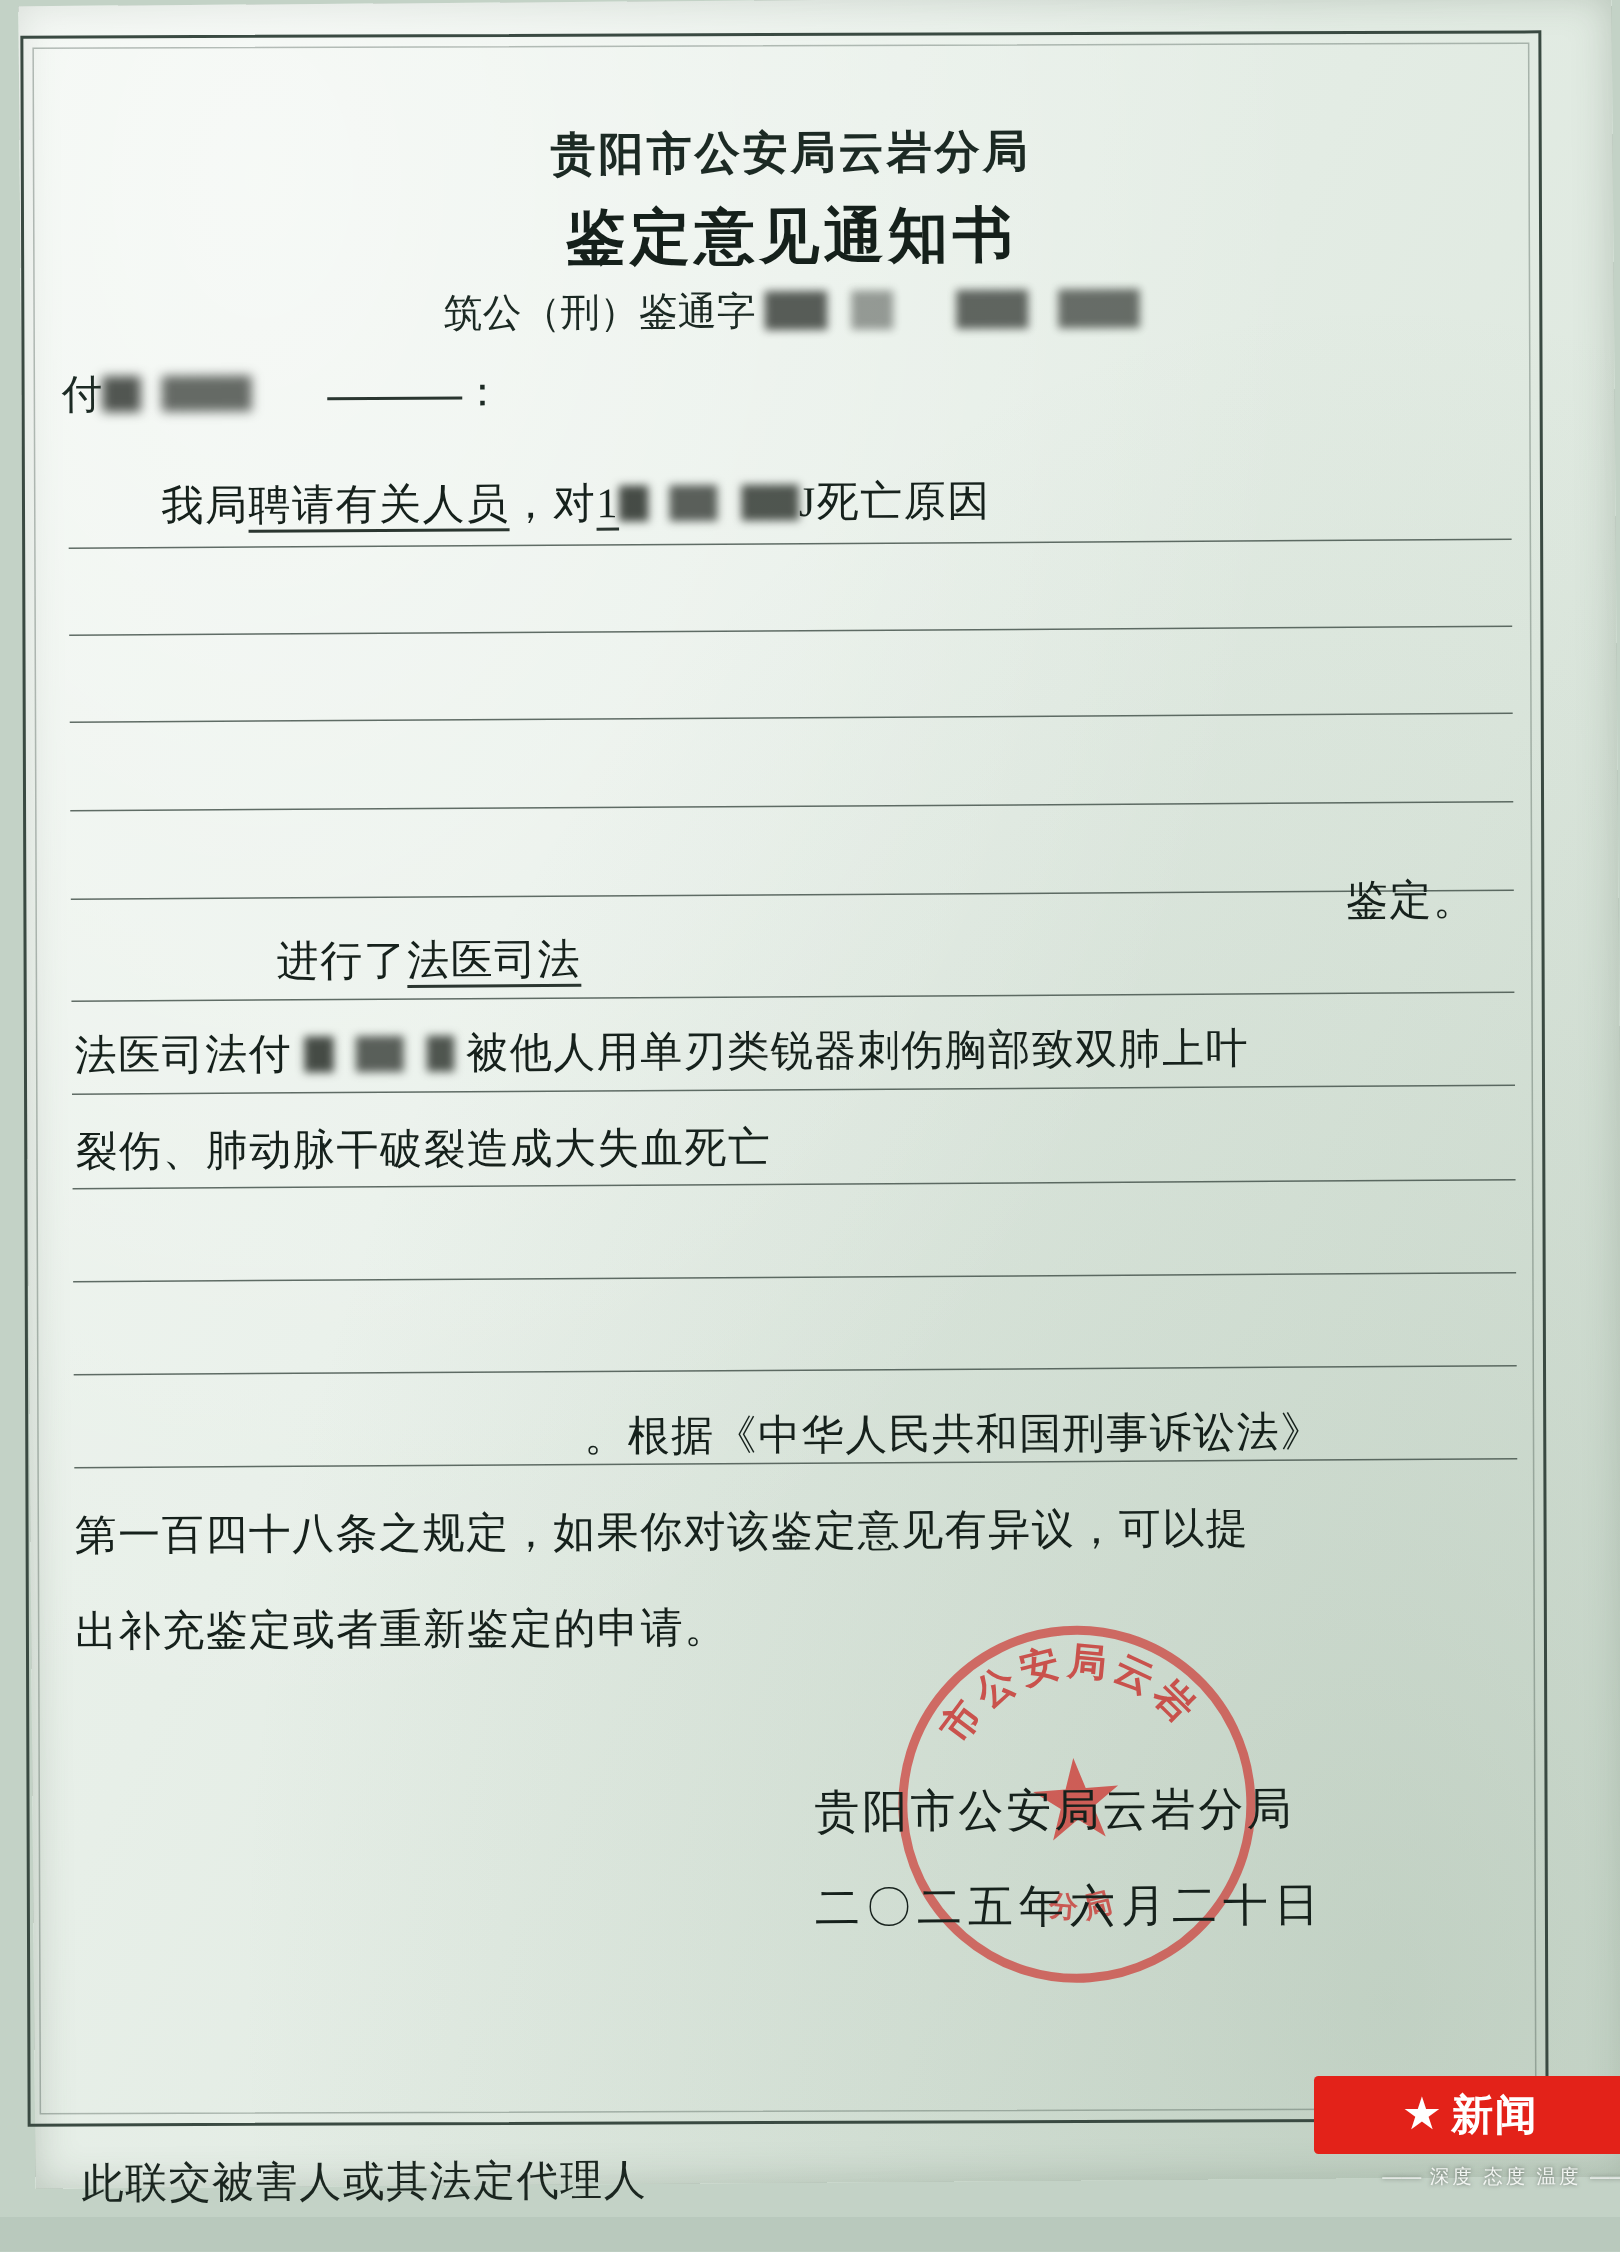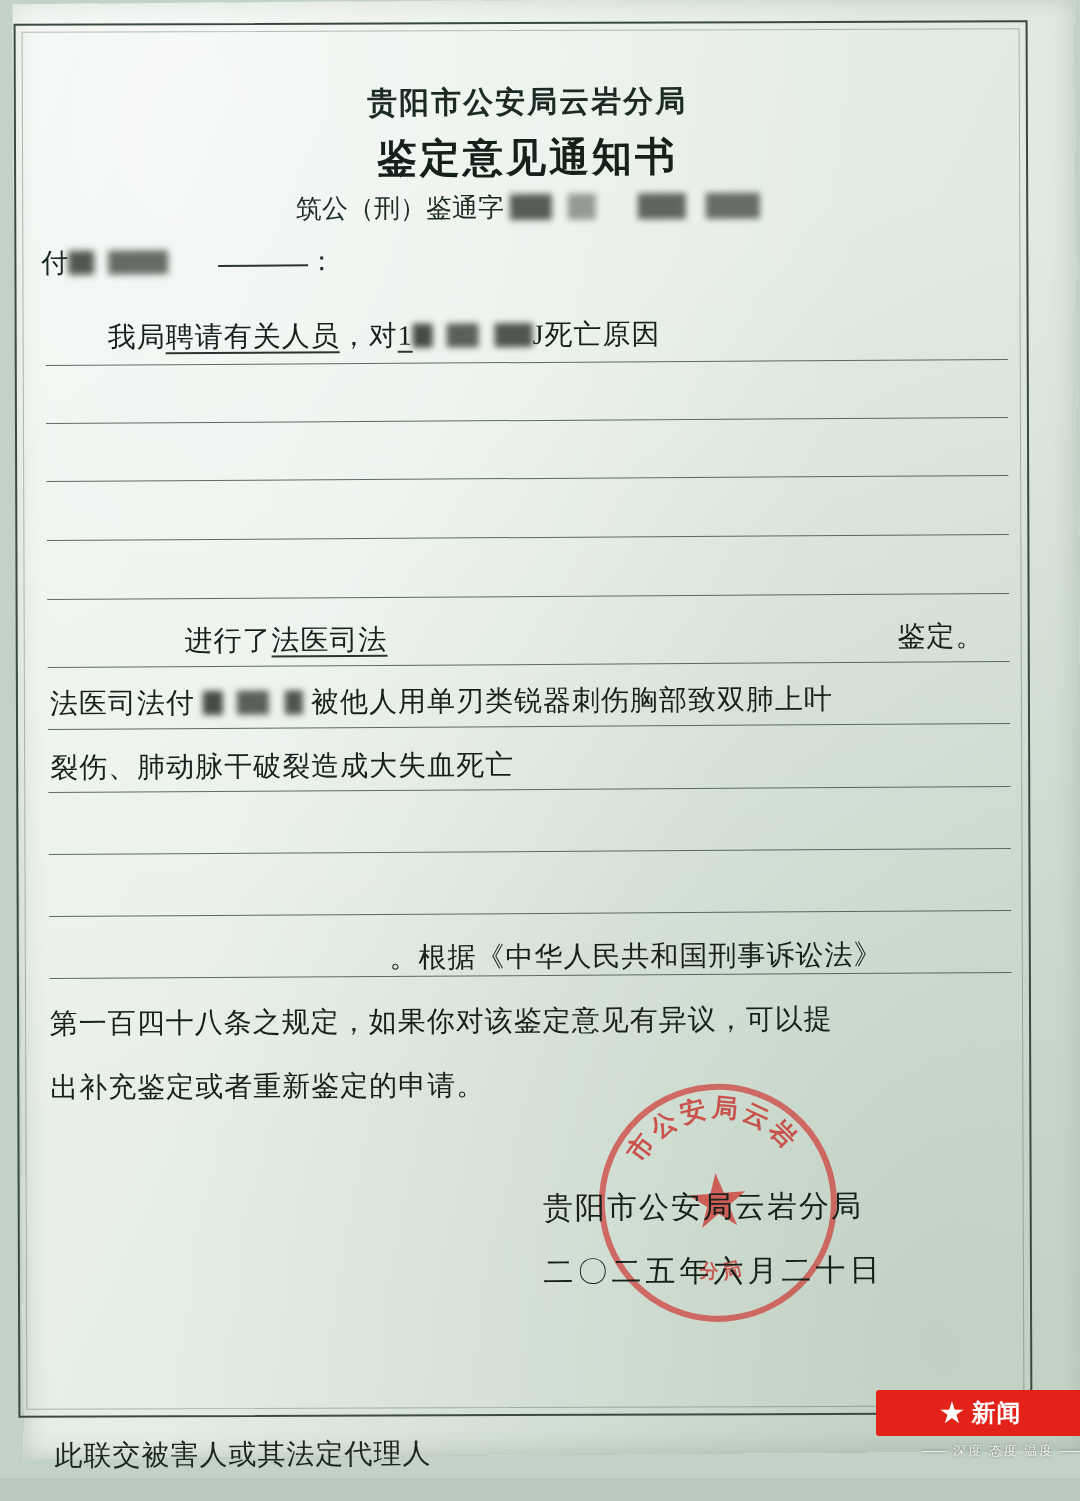--- a/index.html
+++ b/index.html
@@ -227,21 +227,21 @@
     padding: 7px 10px 7px 8px;
     border-radius: 3px;
   }
   #logo .lg-star {
     color: #fff;
     font-size: 30px;
     line-height: 1;
   }
   #logo .lg-text {
     color: #fff;
-    font-size: 24px;
+    font-size: 28px;
     font-weight: bold;
     letter-spacing: 1px;
     font-family: "Liberation Sans", sans-serif;
   }
   #logo .lg-sub {
     margin-top: 6px;
     color: #f3f6f3;
     font-size: 13px;
     letter-spacing: 2px;
     font-family: "Liberation Sans", sans-serif;
@@ -284,21 +284,21 @@
     <div class="rule" style="top:913px"></div>
     <div class="rule" style="top:975px"></div>
 
     <div class="txt" style="left:110px; top:316px">
       <span>我局</span><span class="u">聘请有关人员</span><span>，对</span><span class="u">1</span><span class="blk" style="width:120px"></span><span>J死亡原因</span>
     </div>
 
     <div class="txt" style="left:185px; top:620px">
       <span>进行了</span><span class="u">法医司法</span>
     </div>
-    <div class="txt" style="left:898px; top:620px">鉴定。</div>
+    <div class="txt" style="left:898px; top:584px">鉴定。</div>
 
     <div class="txt" style="left:50px; top:682px">
       <span>法医司法</span><span>付</span><span class="blk" style="width:100px; margin:0 8px"></span><span>被他人用单刃类锐器刺伤胸部致双肺上叶</span>
     </div>
     <div class="txt" style="left:50px; top:746px">裂伤、肺动脉干破裂造成大失血死亡</div>
 
     <div class="txt" style="left:48px; top:938px">
       <span style="display:inline-block;width:340px;"></span><span>。根据《中华人民共和国刑事诉讼法》</span>
     </div>
     <div class="txt" style="left:48px; top:1002px">第一百四十八条之规定，如果你对该鉴定意见有异议，可以提</div>

